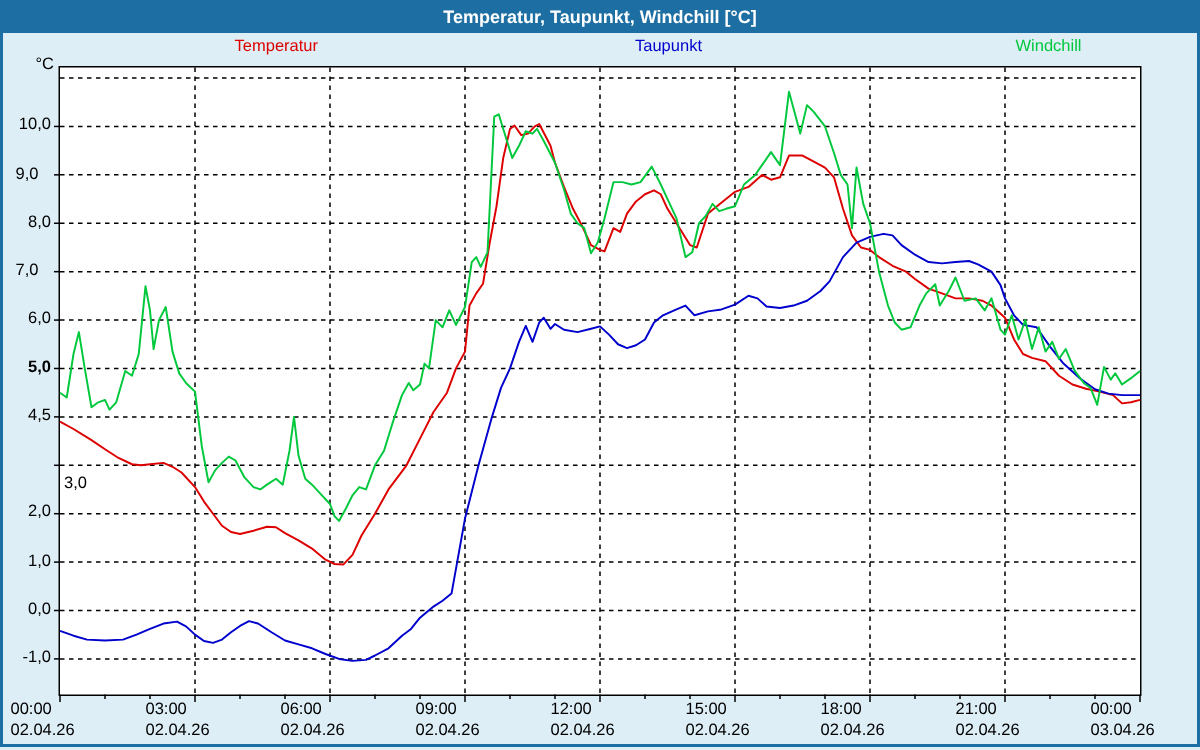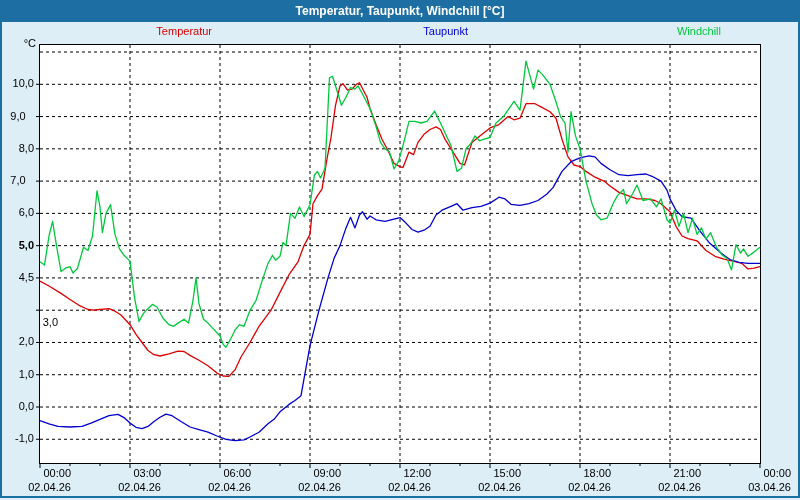--- a/index.html
+++ b/index.html
@@ -25,21 +25,21 @@
     position:absolute;left:39px;top:44px;width:720px;height:418px;
     background:#ffffff;border:1px solid #000000;
   }
   #plot svg{overflow:visible;display:block;}
   .ylab{
     position:absolute;width:32px;height:12px;left:2px;
     font-size:11px;text-align:right;line-height:12px;color:#000;
   }
   .xlab{
     position:absolute;width:64px;height:12px;
-    font-size:11px;text-align:right;line-height:12px;color:#000;
+    font-size:11px;text-align:left;line-height:12px;color:#000;
   }
   #unit-label{
     position:absolute;left:2px;top:37px;width:34px;height:12px;
     font-size:11px;text-align:right;color:#000;
   }
 </style>
 </head>
 <body>
 
 <div id="frame"></div>

